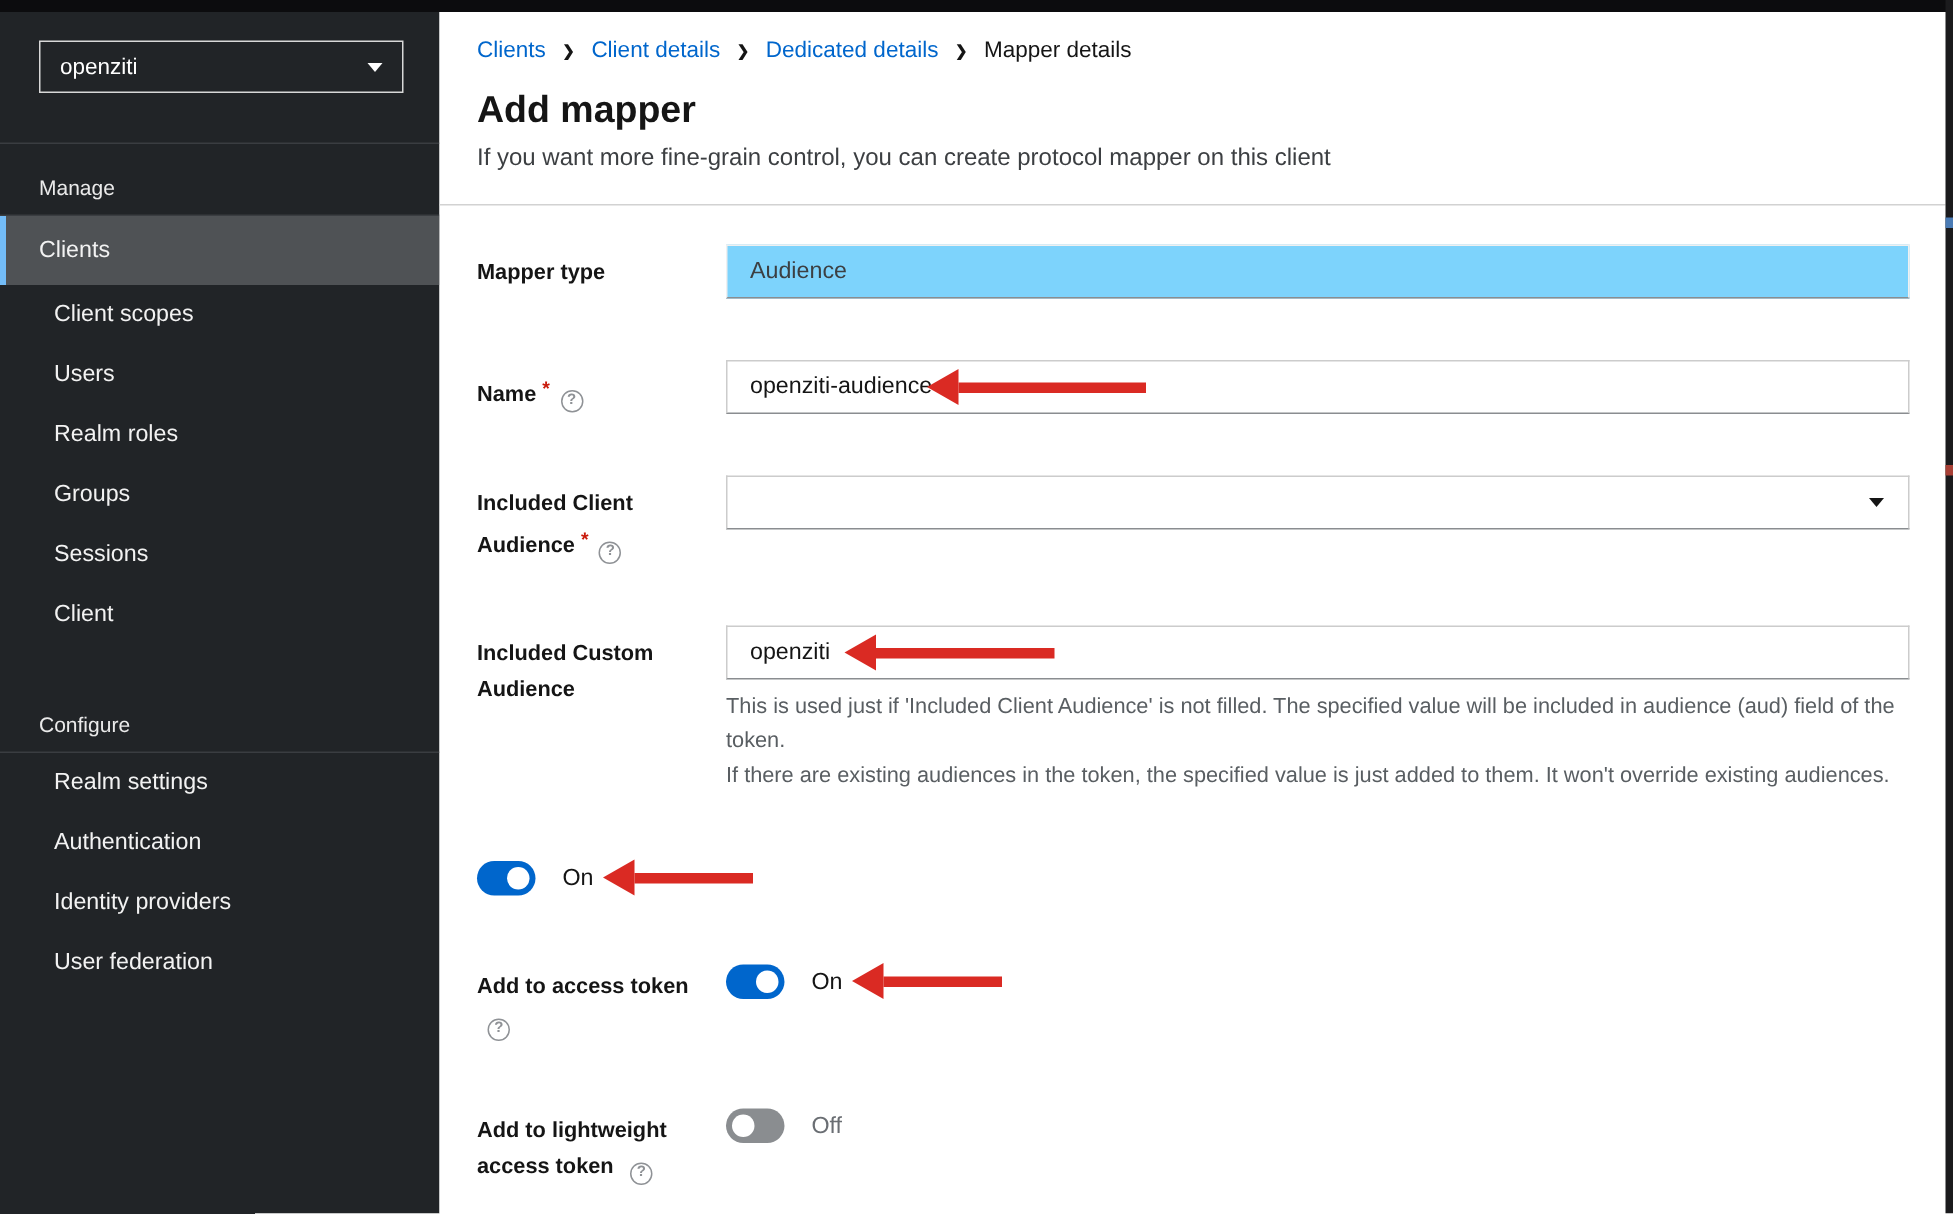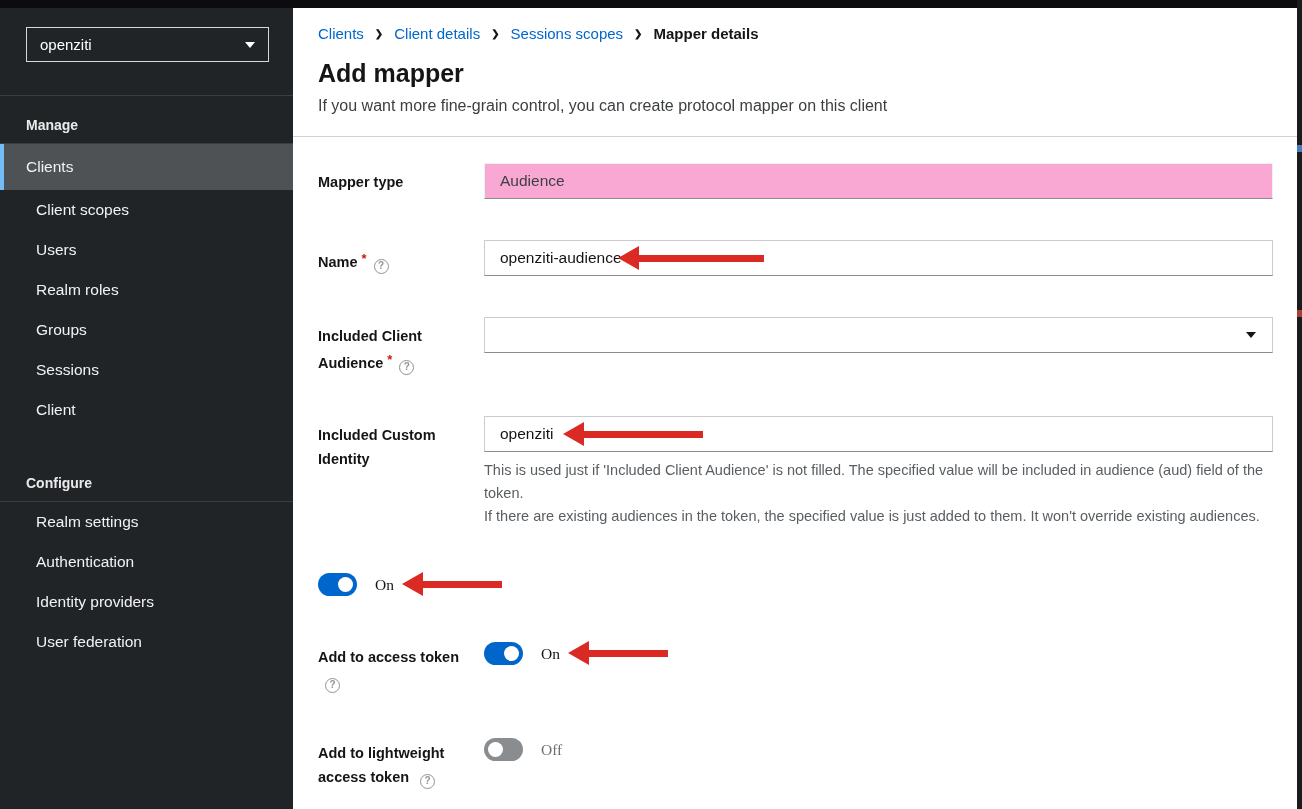--- a/index.html
+++ b/index.html
@@ -20,38 +20,38 @@
   
   .sidebar { position:absolute; top:8px; left:0; width:293px; height:801px; background:#212427; }
   .realm-area { padding:19px 24px 33px 26px; border-bottom:1px solid #3a3d41; }
   .realm-selector {
     width:243px; height:35px; border:1px solid #d8d8d8; display:flex; align-items:center;
     padding:0 13px; color:#fff; font-size:15px; cursor:pointer;
   }
   .caret-down-w { width:0; height:0; border-left:5px solid transparent; border-right:5px solid transparent;
     border-top:6px solid #fff; margin-left:auto; }
   .nav-section-header {
-    color:#eaeaea; font-size:14px; padding:21px 0 10px 26px; border-bottom:1px solid #3a3d41;font-weight:bold;
+    color:#eaeaea; font-size:14px; padding:21px 0 10px 26px; border-bottom:1px solid #3a3d41;
   }
   .nav-section.configure { margin-top:24px; }
   .nav-list { list-style:none; }
   .nav-item {
     height:40px; display:flex; align-items:center; padding-left:36px;
     color:#f2f2f2; font-size:15.5px; cursor:pointer;
   }
   .nav-item.selected {
     height:46px; background:#4f5255; border-left:4px solid #73bcf7; padding-left:22px;
   }
 
   
   .main { position:absolute; top:8px; left:293px; width:1004px; height:801px; background:#fff; }
   .page-header { padding:17px 24px 21px 25px; border-bottom:1px solid #d2d2d2; }
   .breadcrumb { display:flex; align-items:center; font-size:15px; list-style:none; }
   .breadcrumb a { color:var(--blue); text-decoration:none; cursor:pointer; }
-  .breadcrumb .current { color:#151515;font-weight:bold; }
+  .breadcrumb .current { color:#151515; }
   .crumb-sep { font-size:10px; font-weight:bold; color:#151515; margin:0 11px; }
   .page-title { margin-top:17px; font-size:25px; font-weight:700; color:#151515; }
   .page-subtitle { margin-top:9px; font-size:16px; color:#3c3f42; }
 
   .form { padding:26px 24px 0 25px; }
   .form-row { display:flex; margin-bottom:41px; }
   .form-label {
     width:150px; margin-right:16px; flex-shrink:0; font-size:14.5px; font-weight:bold;
     color:#151515; line-height:24px; padding-top:7px;
   }
@@ -59,31 +59,31 @@
   .help-icon {
     display:inline-flex; align-items:center; justify-content:center; width:15px; height:15px;
     border:1.5px solid #8f9296; border-radius:50%; color:#8f9296; font-size:10px; font-weight:bold;
     margin-left:7px; vertical-align:-2px; cursor:pointer;
   }
   .control { flex:1; position:relative; }
   .text-input {
     width:100%; height:36px; border:1px solid #ccc; border-bottom:1px solid #8a8d90;
     padding:0 15px; font-size:15.5px; color:#151515; background:#fff; font-family:inherit; outline:none;
   }
-  .text-input.readonly { background:#f9a8d4; border-color:#f0f0f0; border-bottom-color:#8a8d90; color:#3c3f42; }
+  .text-input.readonly { background:#7dd3fc; border-color:#f0f0f0; border-bottom-color:#8a8d90; color:#3c3f42; }
   .select-box {
     width:100%; height:36px; border:1px solid #ccc; border-bottom:1px solid #8a8d90;
     display:flex; align-items:center; padding:0 16px; background:#fff; cursor:pointer;
   }
   .caret-down-d { width:0; height:0; border-left:5px solid transparent; border-right:5px solid transparent;
     border-top:6px solid #151515; margin-left:auto; }
   .helper-text { margin-top:7px; font-size:14.5px; color:#595e62; line-height:23px; }
 
   
-  .toggle-control { display:flex; position:relative;font-family:Liberation Serif, serif; }
+  .toggle-control { display:flex; position:relative; }
   .switch { width:39px; height:23px; border-radius:12px; margin-top:4px; position:relative; cursor:pointer; flex-shrink:0; }
   .switch.on  { background:var(--blue); }
   .switch.off { background:#8a8d90; }
   .switch .knob { position:absolute; top:4px; width:15px; height:15px; border-radius:50%; background:#fff; }
   .switch.on  .knob { right:4px; }
   .switch.off .knob { left:4px; }
   .state-label { margin-left:18px; font-size:15.5px; color:#151515; line-height:24px; padding-top:4px; }
   .state-label.off { color:#6a6e73; }
 
   
@@ -132,21 +132,21 @@
     </div>
 </nav>
 
 <main class="main">
   <header class="page-header">
     <ol class="breadcrumb" id="breadcrumb">
         <li><a>Clients</a></li>
         <li class="crumb-sep">❯</li>
         <li><a>Client details</a></li>
         <li class="crumb-sep">❯</li>
-        <li><a>Sessions scopes</a></li>
+        <li><a>Dedicated details</a></li>
         <li class="crumb-sep">❯</li>
         <li class="current">Mapper details</li>
       </ol>
     <h1 class="page-title">Add mapper</h1>
     <div class="page-subtitle">If you want more fine-grain control, you can create protocol mapper on this client</div>
   </header>
 
   <form class="form">
 
     <div class="form-row">
@@ -178,21 +178,21 @@
       <div class="control">
         <div class="select-box">
           <span></span>
           <span class="caret-down-d"></span>
         </div>
       </div>
     </div>
 
     <div class="form-row">
       <div class="form-label">
-        <span>Included Custom Identity</span>
+        <span>Included Custom Audience</span>
       </div>
       <div class="control">
         <input class="text-input" value="openziti" style="">
         <div class="ann-arrow arrow-custom">
           <span class="head"></span>
             <span class="tail"></span>
         </div>
         <div class="helper-text">
           <span>This is used just if 'Included Client Audience' is not filled. The specified value will be included in audience (aud) field of the token.</span><br>
           <span>If there are existing audiences in the token, the specified value is just added to them. It won't override existing audiences.</span>

